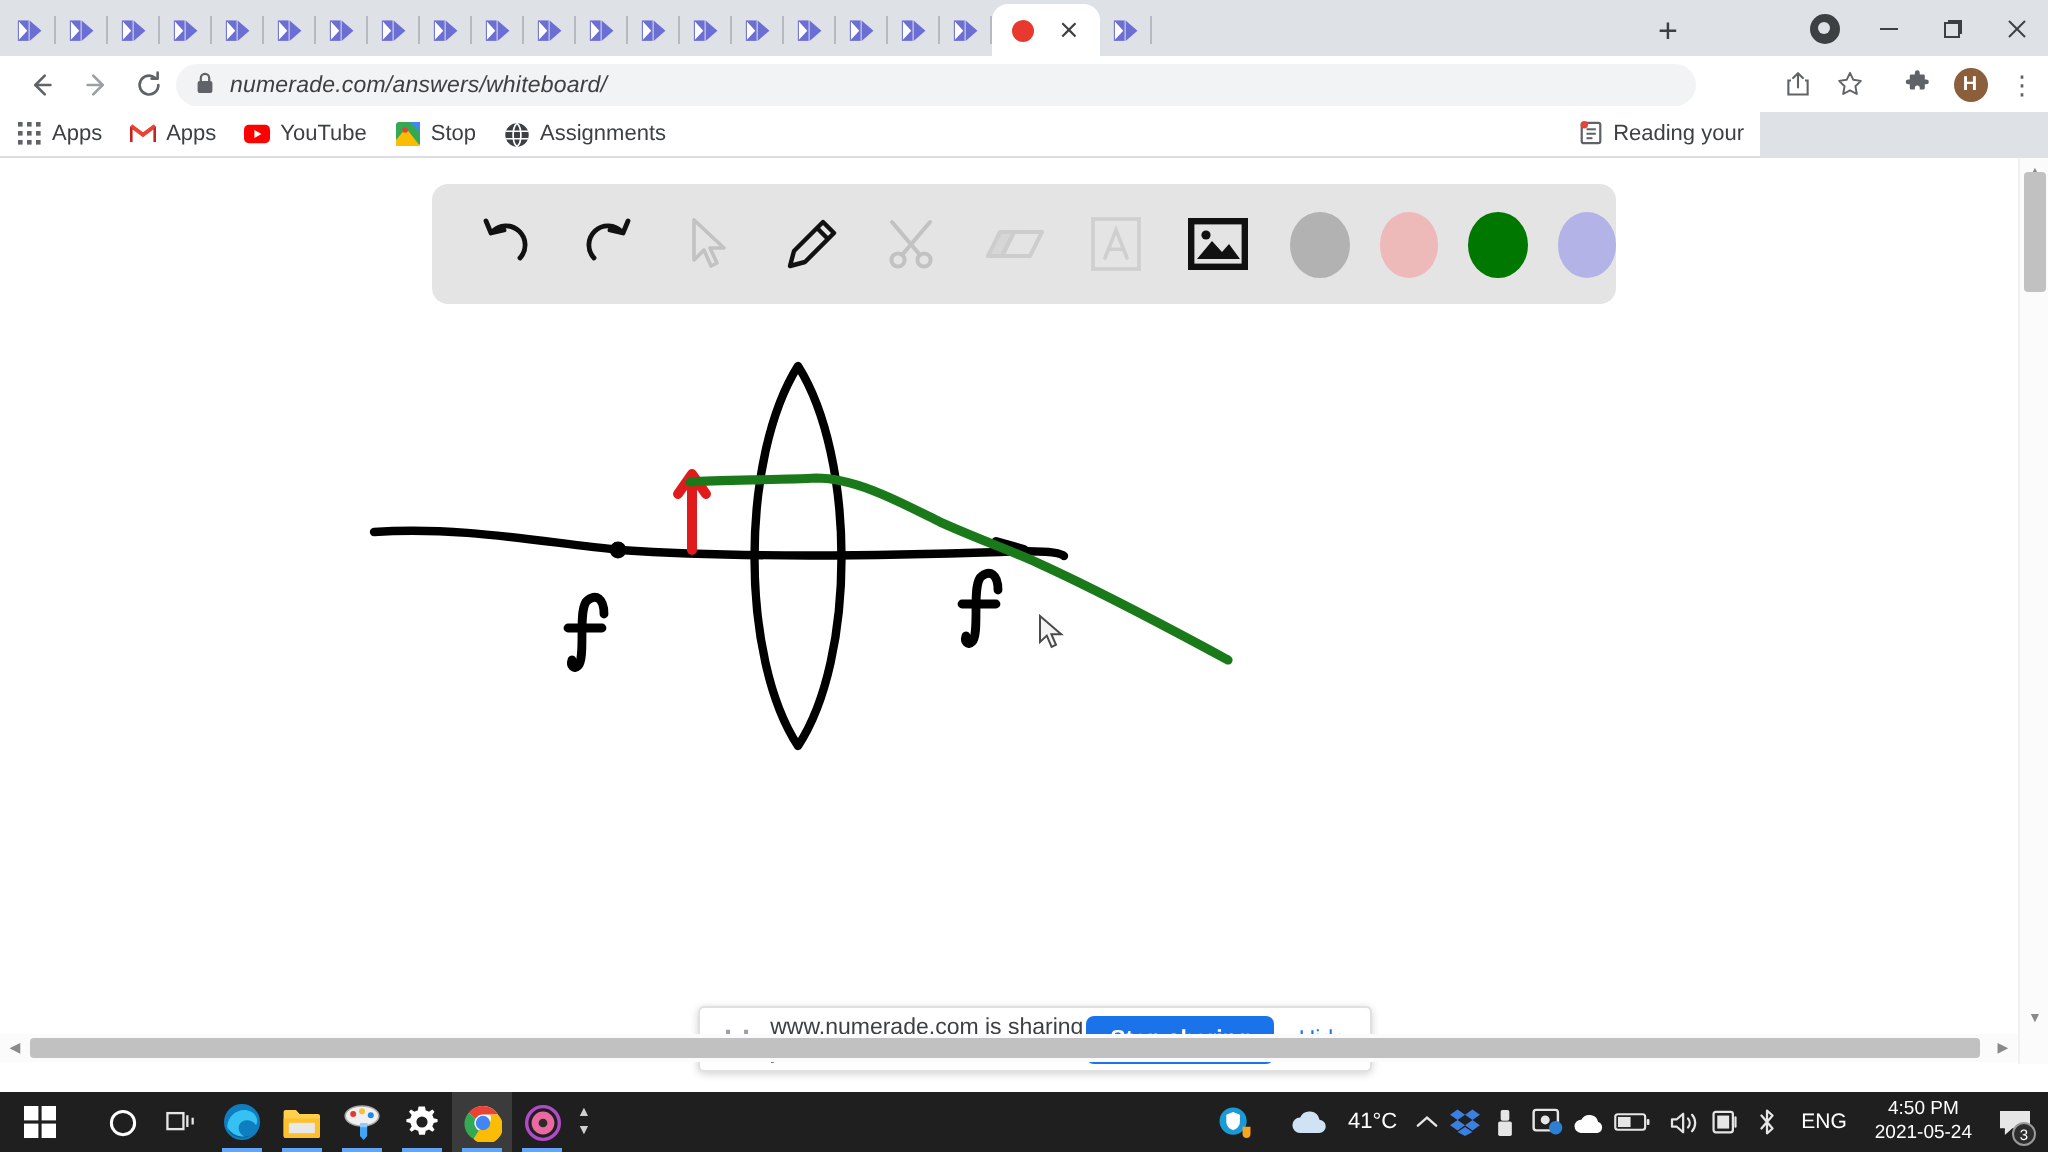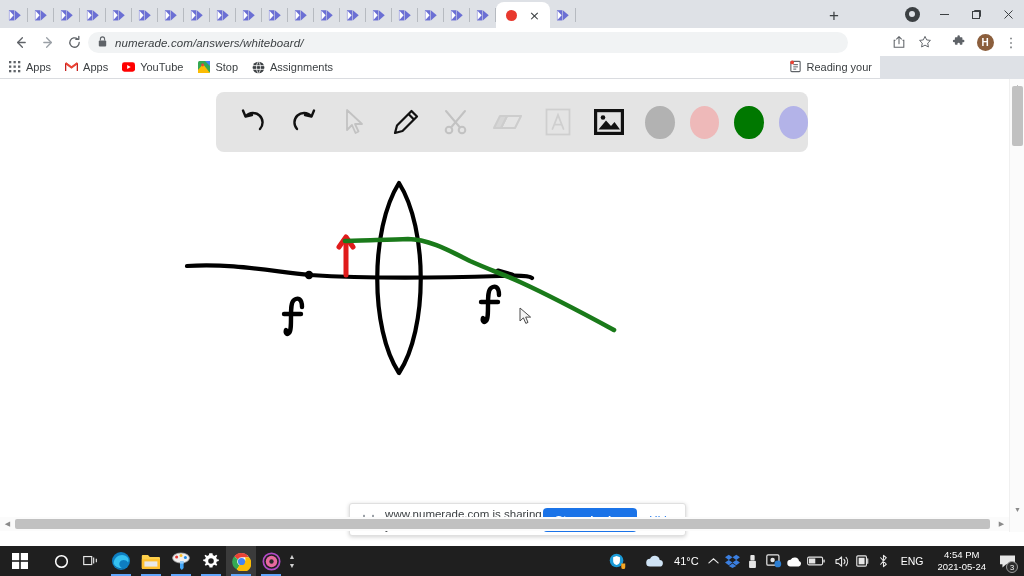--- a/index.html
+++ b/index.html
@@ -717,21 +717,21 @@
         <path d="M12.6 4 V9" stroke="#e6e6e6" stroke-width="1.2" stroke-linecap="round"></path>
       </svg>
     </div>
     <div class="tray-ico" style="width:22px">
       <svg width="13" height="14" viewBox="0 0 14 15">
         <path d="M4 4 L10 11 L7 13.6 V1.4 L10 4 L4 11" fill="none" stroke="#e6e6e6" stroke-width="1.2" stroke-linecap="round" stroke-linejoin="round"></path>
       </svg>
     </div>
     <span style="color:#ffffff;font-size:10.5px;padding:0 6px">ENG</span>
     <div id="clock">
-      <div>4:54 PM</div>
+      <div>4:50 PM</div>
       <div>2021-05-24</div>
     </div>
     <div id="notifbadge">
       <svg width="17" height="15" viewBox="0 0 18 16">
         <path d="M1 1.6 h16 v9.2 h-9.4 L3.6 14.4 v-3.6 H1 Z" fill="#e6e6e6"></path>
       </svg>
       <span id="notifcount">3</span>
     </div>
   </div>
 </div>

